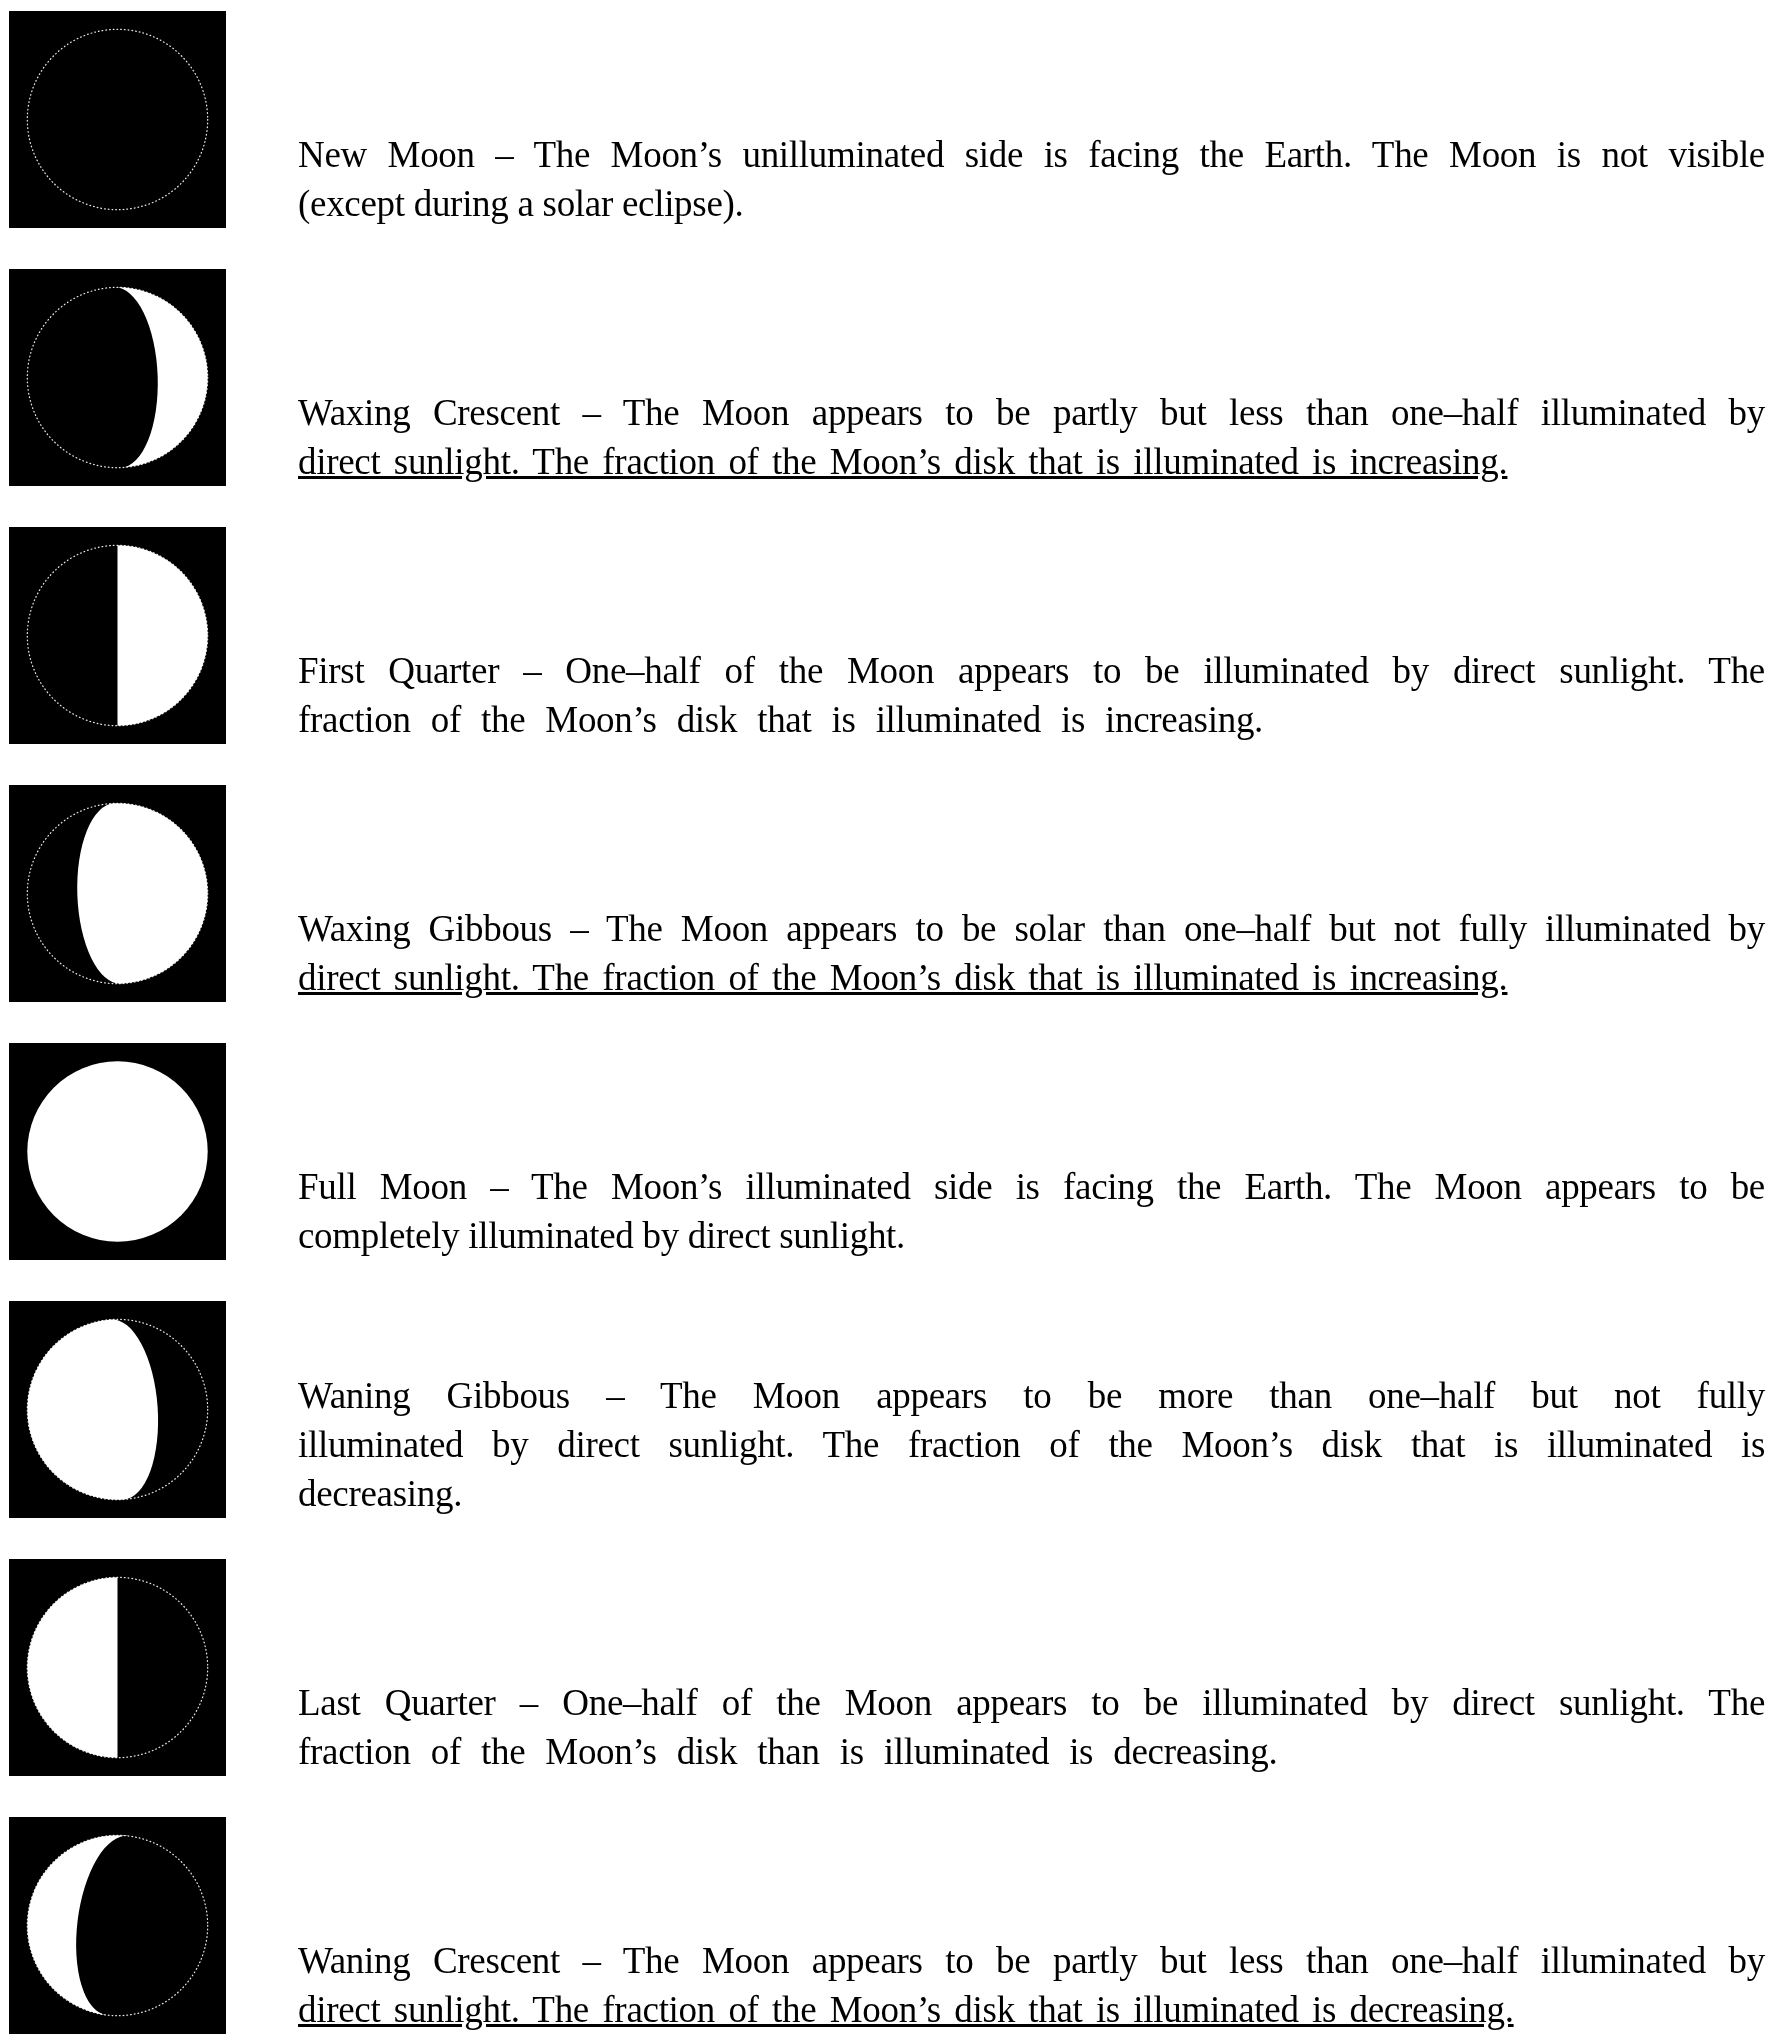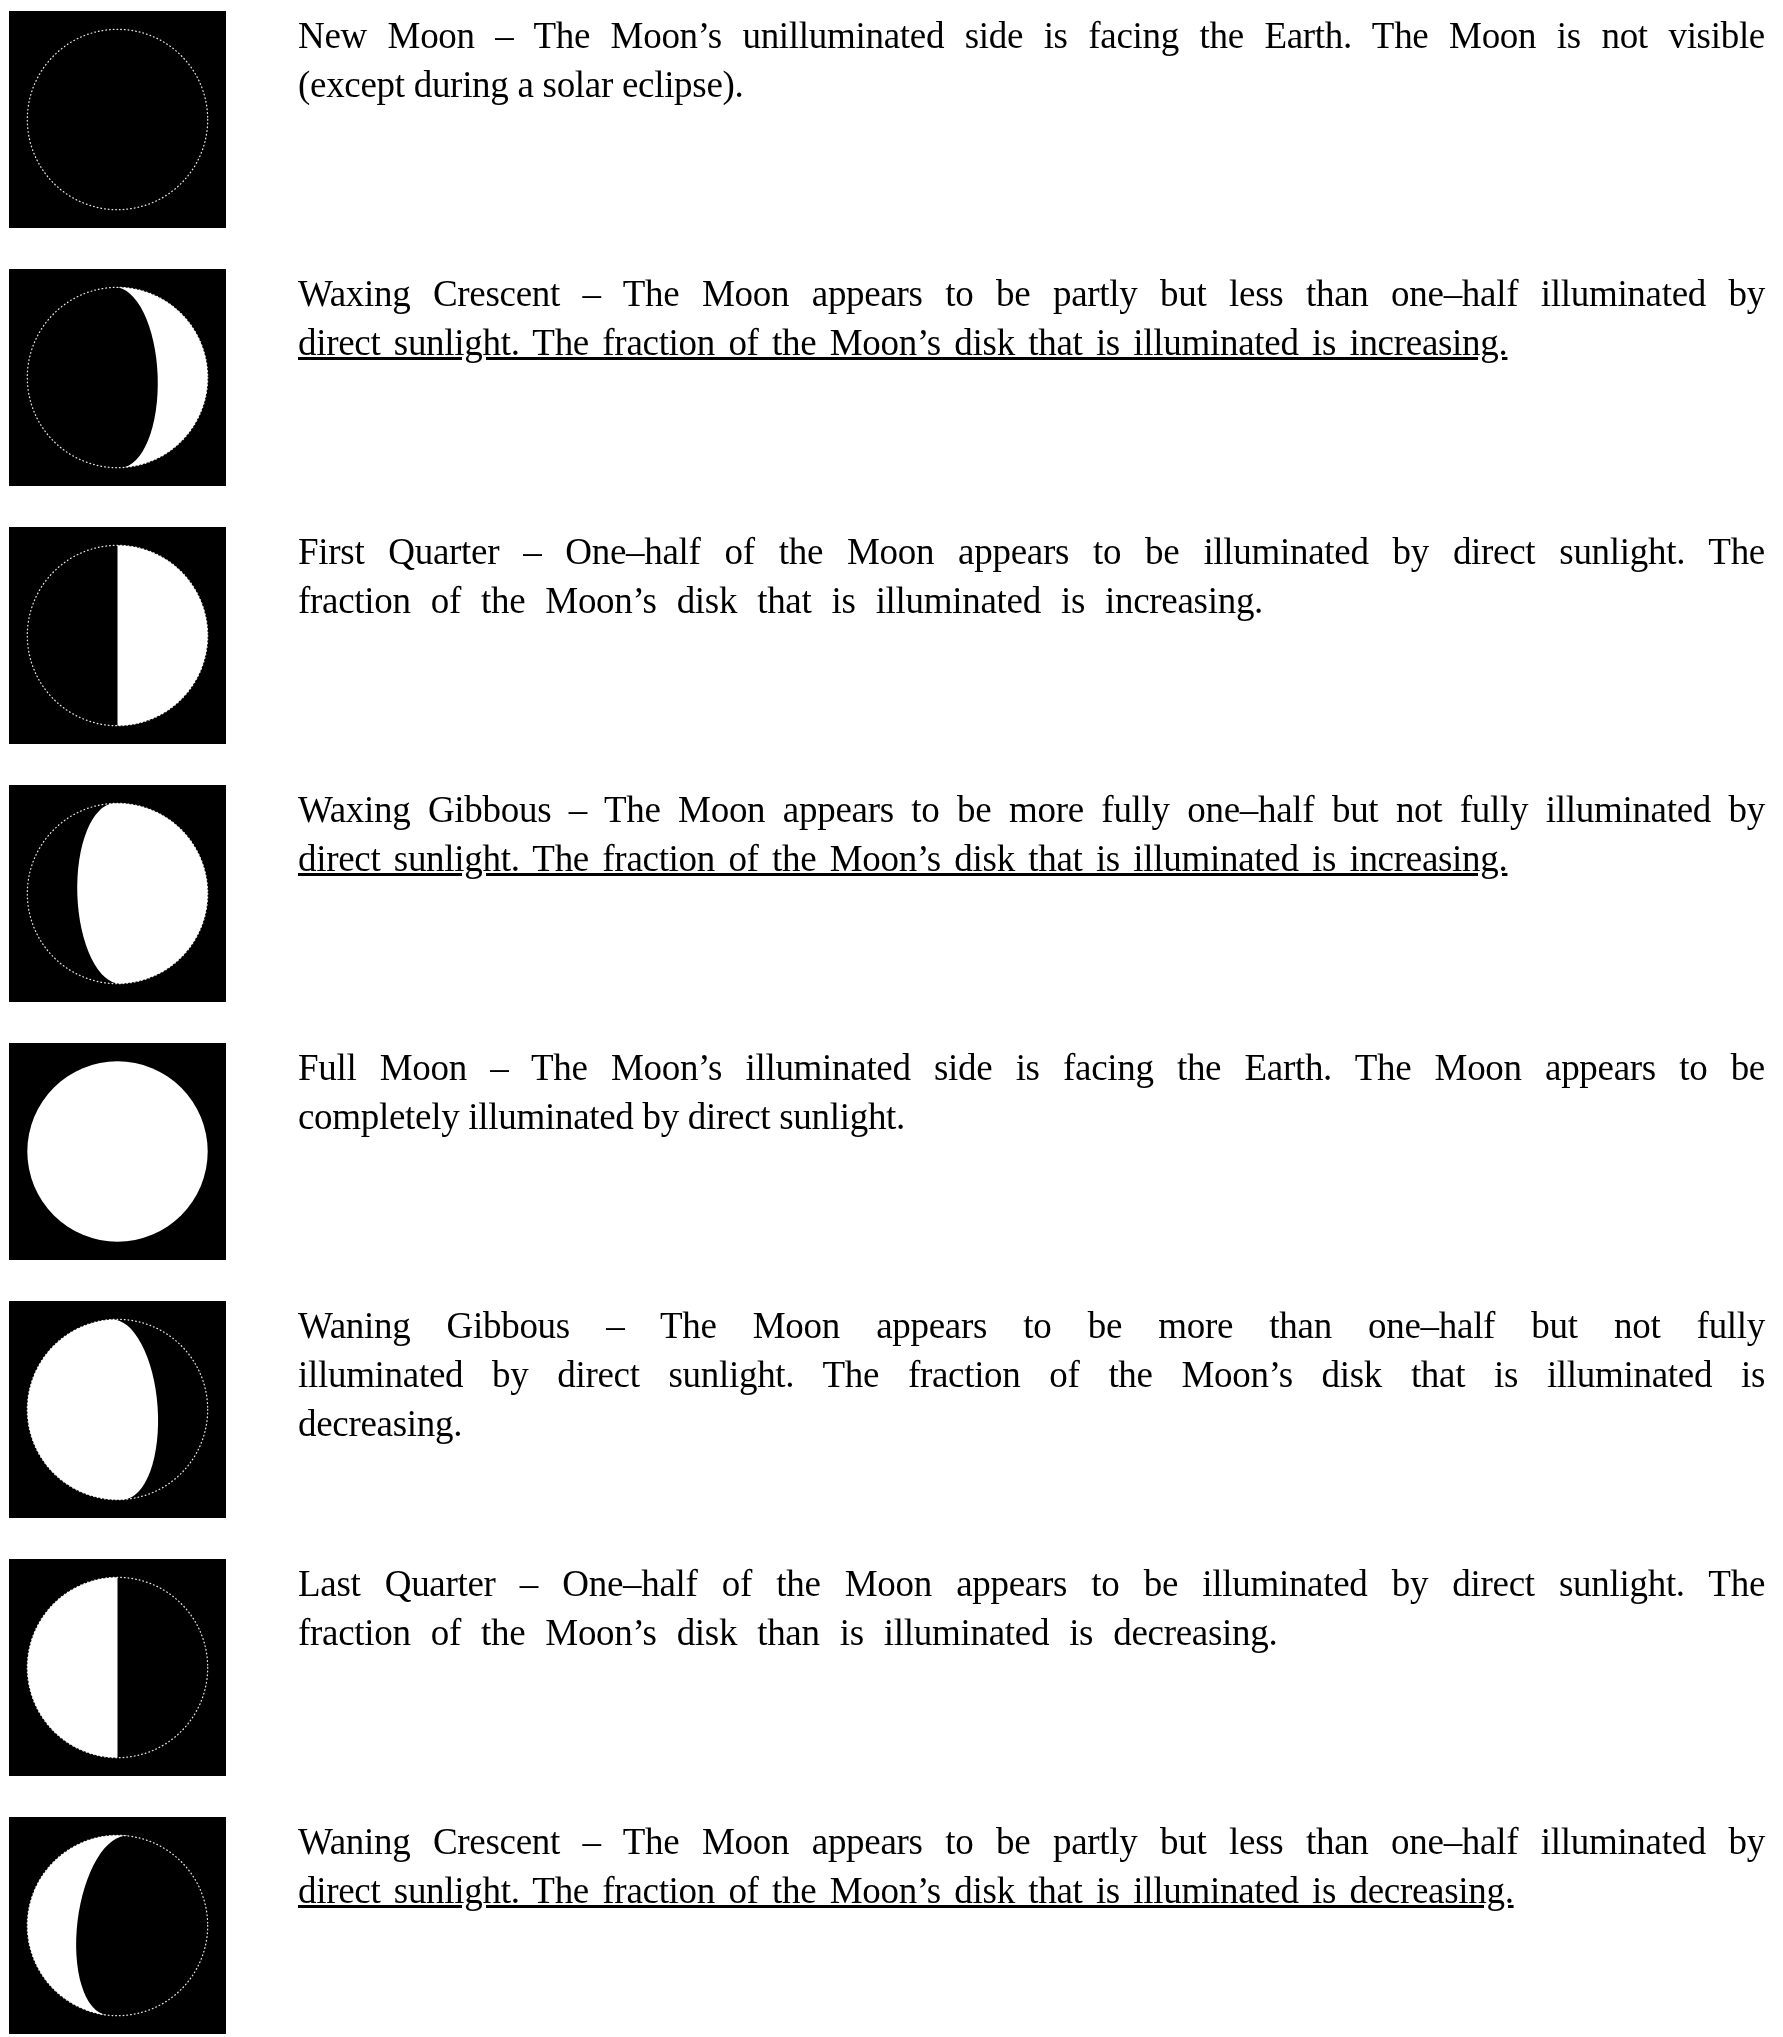--- a/index.html
+++ b/index.html
@@ -12,21 +12,21 @@
   }
   .page {
     box-sizing: border-box;
     padding: 10.7px 0 0 9px;
     width: 1783px;
     font-family: "Liberation Serif", "DejaVu Serif", serif;
     color: #000000;
   }
   .row {
     display: flex;
-    align-items: flex-start;
+    align-items: flex-end;
     margin-bottom: 41px;
   }
   .row:last-child { margin-bottom: 0; }
   .moon {
     width: 217px;
     height: 217px;
     flex: none;
   }
   .moon svg { display: block; width: 217px; height: 217px; }
   .desc {
@@ -104,21 +104,21 @@
 
   <div class="row">
     <div class="moon">
       <svg viewBox="0 0 243 243">
         <rect class="sq" x="0" y="0" width="243" height="243"></rect>
         <circle class="outline" cx="121.5" cy="121.5" r="101"></circle>
         <path class="lit" transform="rotate(-2 121.5 121.5)" d="M 121.5 20.5 A 101 101 0 0 1 121.5 222.5 A 45 101 0 0 1 121.5 20.5 Z"></path>
       </svg>
     </div>
     <div class="desc">
-      <div class="line fill">Waxing Gibbous – The Moon appears to be more fully one–half but not fully illuminated by</div>
+      <div class="line fill">Waxing Gibbous – The Moon appears to be solar than one–half but not fully illuminated by</div>
       <div class="line sp-mid">direct sunlight. The fraction of the Moon’s disk that is illuminated is increasing.</div>
     </div>
   </div>
 
   <div class="row">
     <div class="moon">
       <svg viewBox="0 0 243 243">
         <rect class="sq" x="0" y="0" width="243" height="243"></rect>
         <circle class="lit" cx="121.5" cy="121.5" r="101"></circle>
       </svg>

